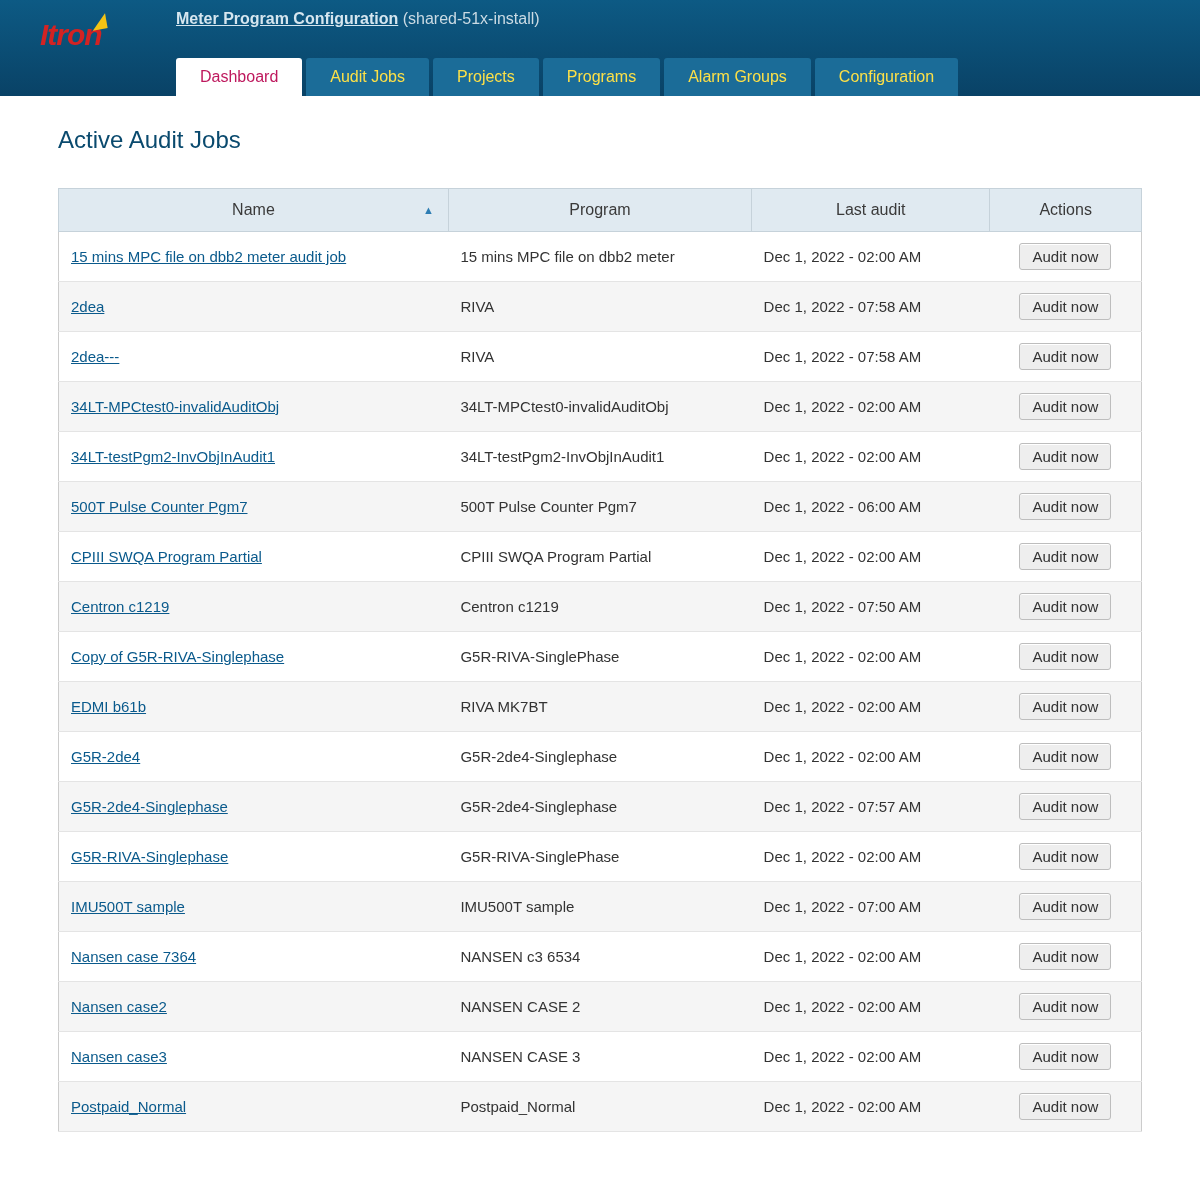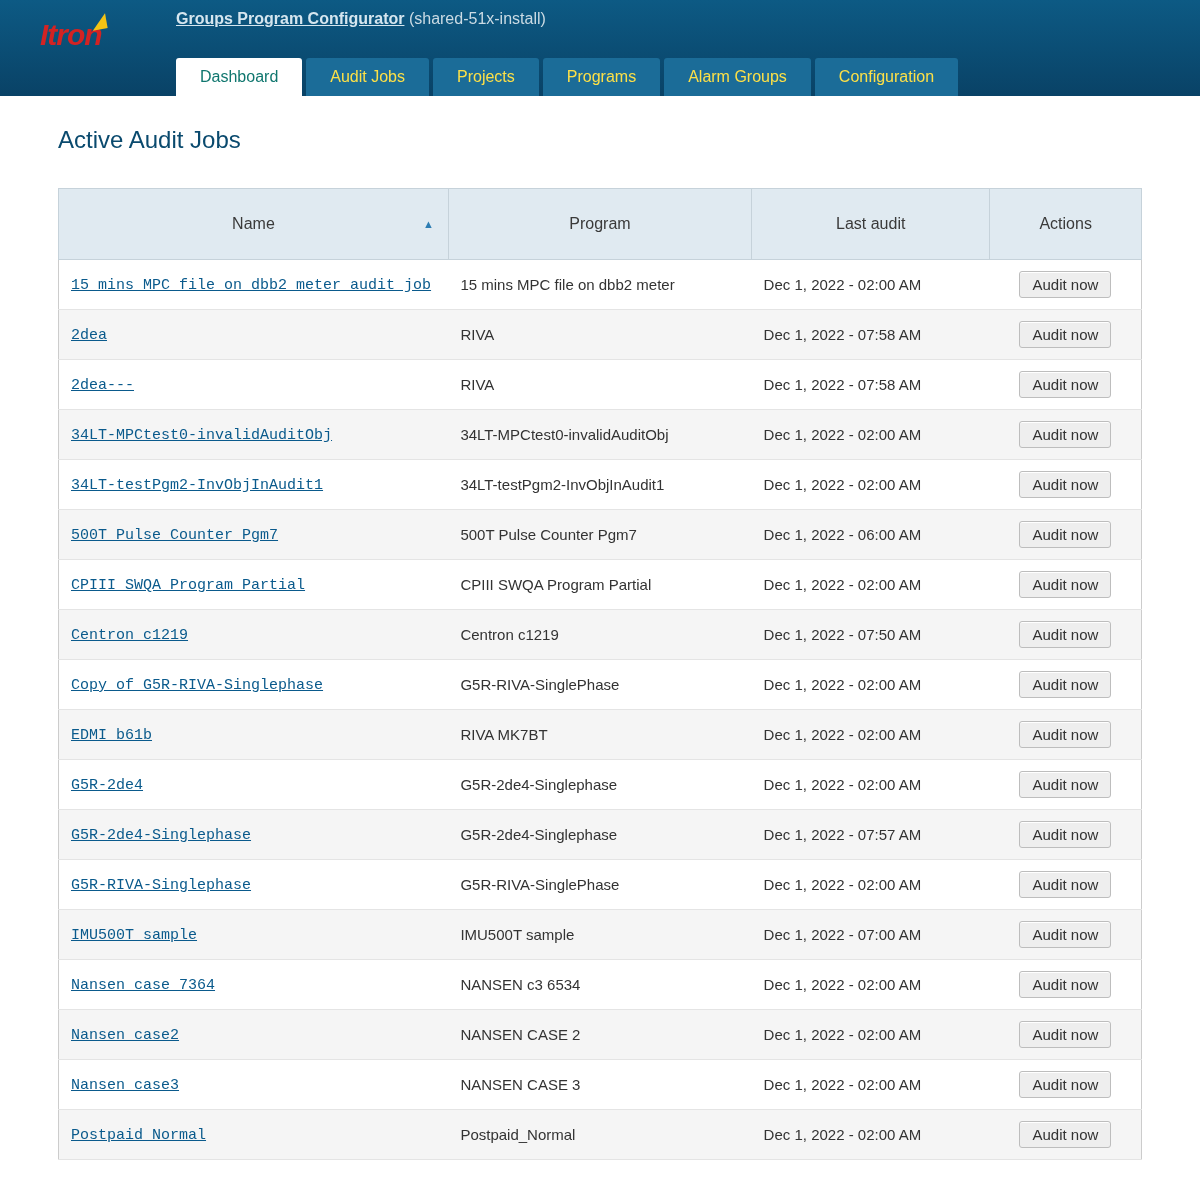--- a/index.html
+++ b/index.html
@@ -66,21 +66,21 @@
     padding: 10px 24px 10px 24px;
     font-size: 16px;
     border-top-left-radius: 3px;
     border-top-right-radius: 3px;
     cursor: pointer;
     border: none;
     font-family: inherit;
   }
   .tab.active {
     background: #fff;
-    color: #0f766e;
+    color: #be185d;
   }
   .content {
     padding: 30px 58px 0 58px;
   }
   h1.page-title {
     color: #0a4a6e;
     font-weight: 500;
     font-size: 24px;
     margin-bottom: 34px;
   }
@@ -88,21 +88,21 @@
     width: 100%;
     border-collapse: collapse;
     border: 1px solid #ccc;
     table-layout: fixed;
   }
   table.audit th {
     background: #e0eaf1;
     color: #3a3a3a;
     font-weight: 500;
     font-size: 16px;
-    padding: 26px 10px;
+    padding: 12px 10px;
     border: 1px solid #c6d2da;
     text-align: center;
     position: relative;
   }
   table.audit th .sort-icon {
     color: #2d7db3;
     font-size: 11px;
     position: absolute;
     right: 14px;
     top: 50%;
@@ -113,21 +113,20 @@
     border-bottom: 1px solid #e4e4e4;
     font-size: 15px;
     vertical-align: middle;
   }
   table.audit tbody tr:nth-child(even) {
     background: #f5f5f5;
   }
   table.audit td.name a {
     color: #0a5a8c;
     text-decoration: underline;
-    font-family: Liberation Mono, monospace;
   }
   table.audit td.program { color: #333; }
   table.audit td.lastaudit { color: #333; }
   table.audit td.actions { text-align: center; }
   .btn-audit {
     background: #eee;
     border: 1px solid #bdbdbd;
     border-radius: 3px;
     padding: 4px 12px;
     font-size: 15px;
@@ -143,21 +142,21 @@
 </style>
 </head>
 <body>
 
 <div class="topbar">
   <div class="logo">
     <span>Itron</span>
     <span class="accent">◢</span>
   </div>
   <div class="title-row">
-    <a href="#">Groups Program Configurator</a>
+    <a href="#">Meter Program Configuration</a>
     <span class="suffix">(shared-51x-install)</span>
   </div>
   <div class="tabs" id="tabs">
       <button class="tab active">Dashboard</button>
       <button class="tab">Audit Jobs</button>
       <button class="tab">Projects</button>
       <button class="tab">Programs</button>
       <button class="tab">Alarm Groups</button>
       <button class="tab">Configuration</button>
     </div>

